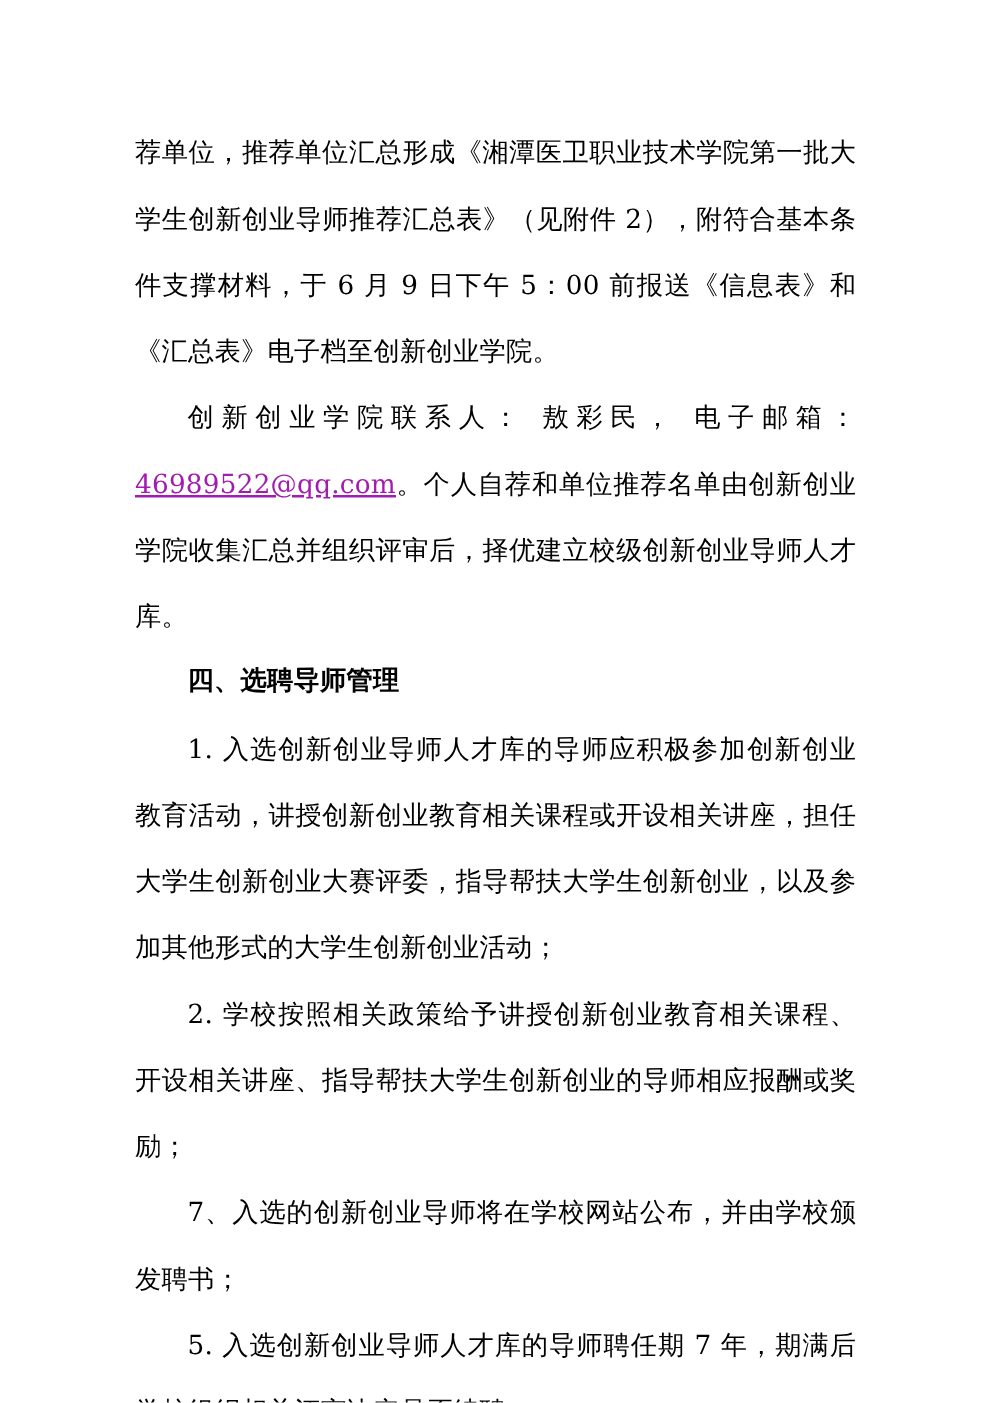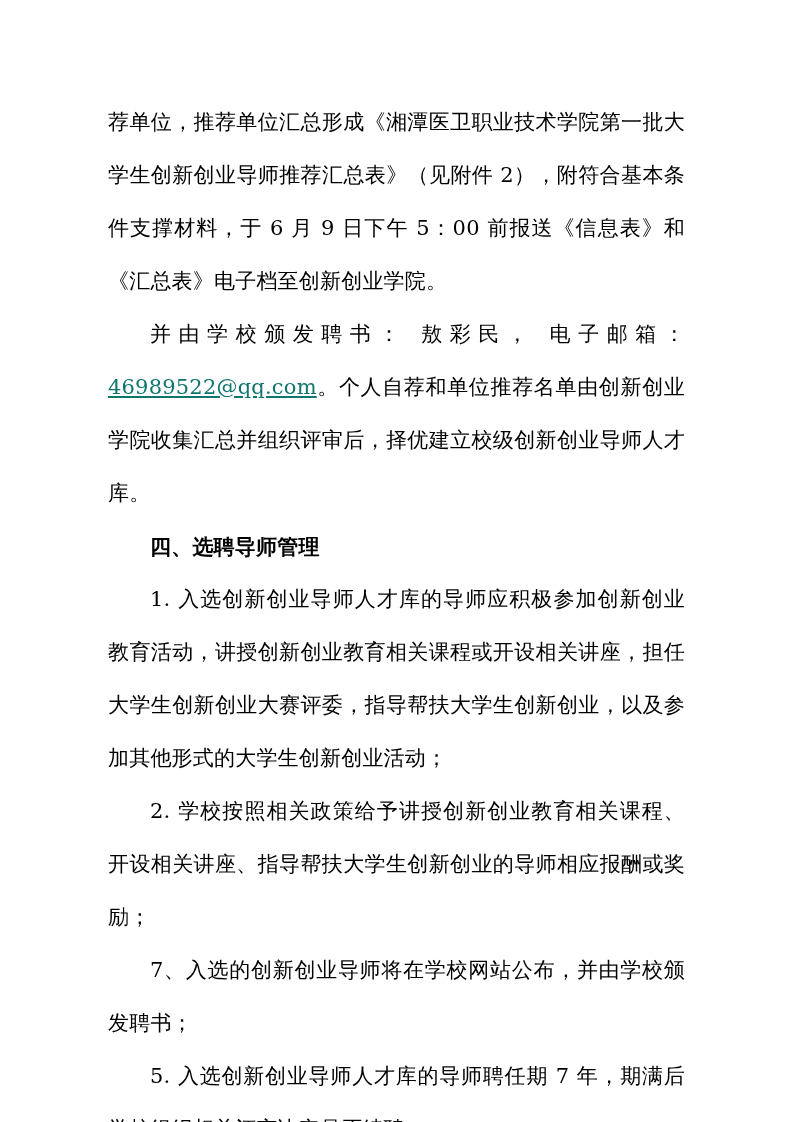--- a/index.html
+++ b/index.html
@@ -33,38 +33,39 @@
   }
   .para {
     text-indent: 42px;
   }
   .para-noindent {
     text-indent: 0;
   }
   .heading {
     text-indent: 42px;
     font-weight: bold;
+    font-family: Liberation Mono, monospace;
   }
   .email-link {
-    color: #0f766e;
+    color: #a21caf;
     text-decoration: underline;
   }
   .spacer {
     height: 41px;
   }
 </style>
 </head>
 <body>
 
 <div class="page">
   <div class="doc-body">
 
     <p class="para-noindent">荐单位，推荐单位汇总形成《湘潭医卫职业技术学院第一批大学生创新创业导师推荐汇总表》（见附件 2），附符合基本条件支撑材料，于 6 月 9 日下午 5：00 前报送《信息表》和《汇总表》电子档至创新创业学院。</p>
 
-    <p class="para"><span>并由学校颁发聘书： 敖彩民， 电子邮箱：</span><a class="email-link" href="#">46989522@qq.com</a><span>。个人自荐和单位推荐名单由创新创业学院收集汇总并组织评审后，择优建立校级创新创业导师人才库。</span></p>
+    <p class="para"><span>创新创业学院联系人： 敖彩民， 电子邮箱：</span><a class="email-link" href="#">46989522@qq.com</a><span>。个人自荐和单位推荐名单由创新创业学院收集汇总并组织评审后，择优建立校级创新创业导师人才库。</span></p>
 
     <p class="heading">四、选聘导师管理</p>
 
     <p class="para">1. 入选创新创业导师人才库的导师应积极参加创新创业教育活动，讲授创新创业教育相关课程或开设相关讲座，担任大学生创新创业大赛评委，指导帮扶大学生创新创业，以及参加其他形式的大学生创新创业活动；</p>
 
     <p class="para">2. 学校按照相关政策给予讲授创新创业教育相关课程、开设相关讲座、指导帮扶大学生创新创业的导师相应报酬或奖励；</p>
 
     <p class="para">7、入选的创新创业导师将在学校网站公布，并由学校颁发聘书；</p>
 
 

